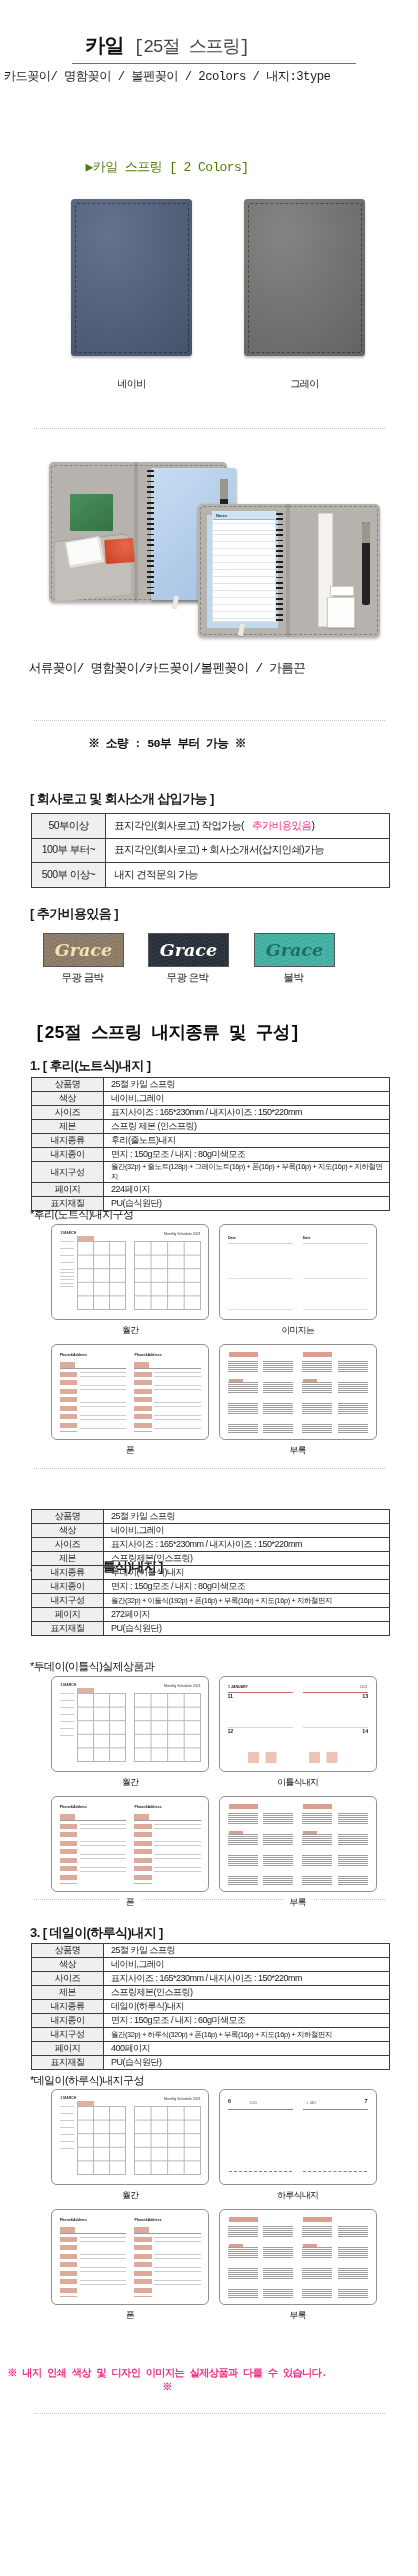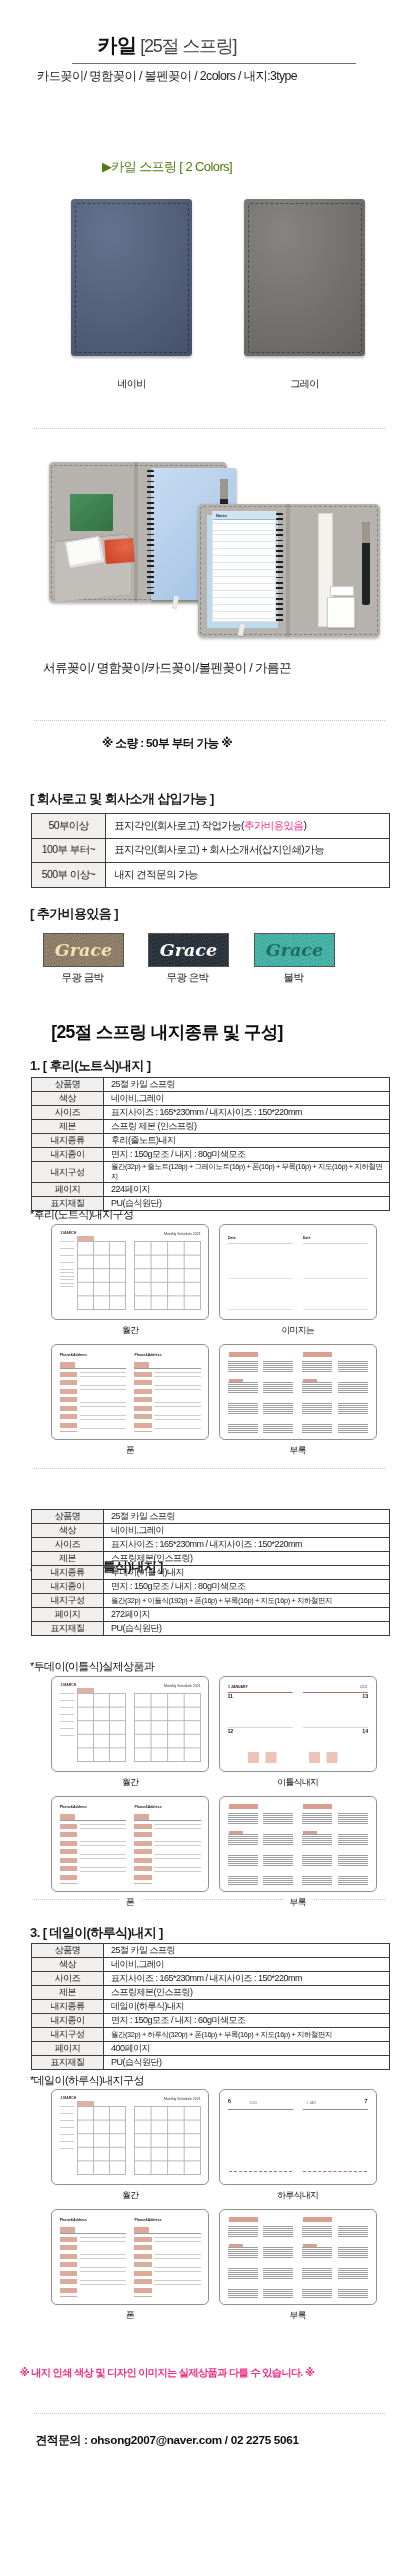--- a/index.html
+++ b/index.html
@@ -1,19 +1,19 @@
 <!DOCTYPE html>
 <html style="font-size:9.3px"><head>
 <meta charset="utf-8">
 <style>
   html,body{margin:0;padding:0;background:#fff;}
   body{font-family:"Liberation Sans","DejaVu Sans",sans-serif;color:#222;}
   .page{position:relative;width:419px;height:2576px;margin:0 auto;background:#fff;overflow:hidden;}
   .abs{position:absolute;}
-  .ctr{left:0;width:334px;text-align:center;}
+  .ctr{left:0;width:334px;text-align:center;font-family:Liberation Mono, monospace;}
 
   
   .title{top:32px;font-size:20px;font-weight:bold;color:#111;letter-spacing:-0.6px;}
   .title .sub{font-weight:normal;color:#444;font-size:18px;letter-spacing:-1.2px;}
   .title-line{top:63px;left:72px;width:284px;border-top:1.2px solid #6e6e6e;height:0;}
   .subtitle{top:68px;font-size:12.3px;color:#1c1c1c;letter-spacing:-0.6px;}
 
   .colors-heading{top:158px;font-size:13px;color:#4d7c0f;letter-spacing:-0.6px;}
 
   
@@ -66,21 +66,21 @@
   .lead{left:30px;font-size:13px;font-weight:bold;color:#1a1a1a;letter-spacing:-0.6px;}
   .logo-heading{top:790px;}
   .engrave-heading{top:905px;}
 
   table.tbl{position:absolute;left:31px;width:359px;border-collapse:collapse;table-layout:fixed;}
   table.tbl td{border:0.6px solid #3c3c3c;vertical-align:middle;}
   table.tbl td.k{width:71px;background:#f0efed;text-align:center;color:#1b1b1b;}
   .logo-tbl{top:813px;font-size:10.5px;letter-spacing:-0.6px;}
   .logo-tbl td{height:21.6px;}
   .logo-tbl td.v{padding:0 0 0 8.2px;}
-  .pink{color:#ef2f87;}
+  .pink{color:#ef2f87;padding-left:8px;}
 
   .spec{font-size:9px;letter-spacing:-0.5px;}
   .spec td{height:11.7px;padding:0;margin-top:15px;}
   .spec td.v{padding:0 0 0 7px;}
   .spec tr:nth-child(7) td.v{font-size:7.4px;letter-spacing:-0.4px;}
   .t1{top:1077px;} .t2{top:1509px;} .t3{top:1943px;}
 
   
   .grace{top:933px;width:79px;height:32px;display:flex;align-items:center;justify-content:center;
          font-family:"DejaVu Serif",serif;font-style:italic;font-weight:bold;font-size:17.5px;border:0.6px solid #555;
@@ -499,16 +499,15 @@
       <div class="scard">
         <div class="pg ax"></div>
         <div class="pg ax"></div>
       </div>
       <div class="slabel">부록</div>
     </div>
   </div>
 
   <div class="abs ctr pink-note">※ 내지 인쇄 색상 및 디자인 이미지는 실제상품과 다를 수 있습니다. ※</div>
   <div class="abs dotted dv4"></div>
-  <div class="abs ctr contact">견적문의 : ohsong2007@naver.com / 02 2275 5061</div>
 
 </div>
 
 
 </body></html>

